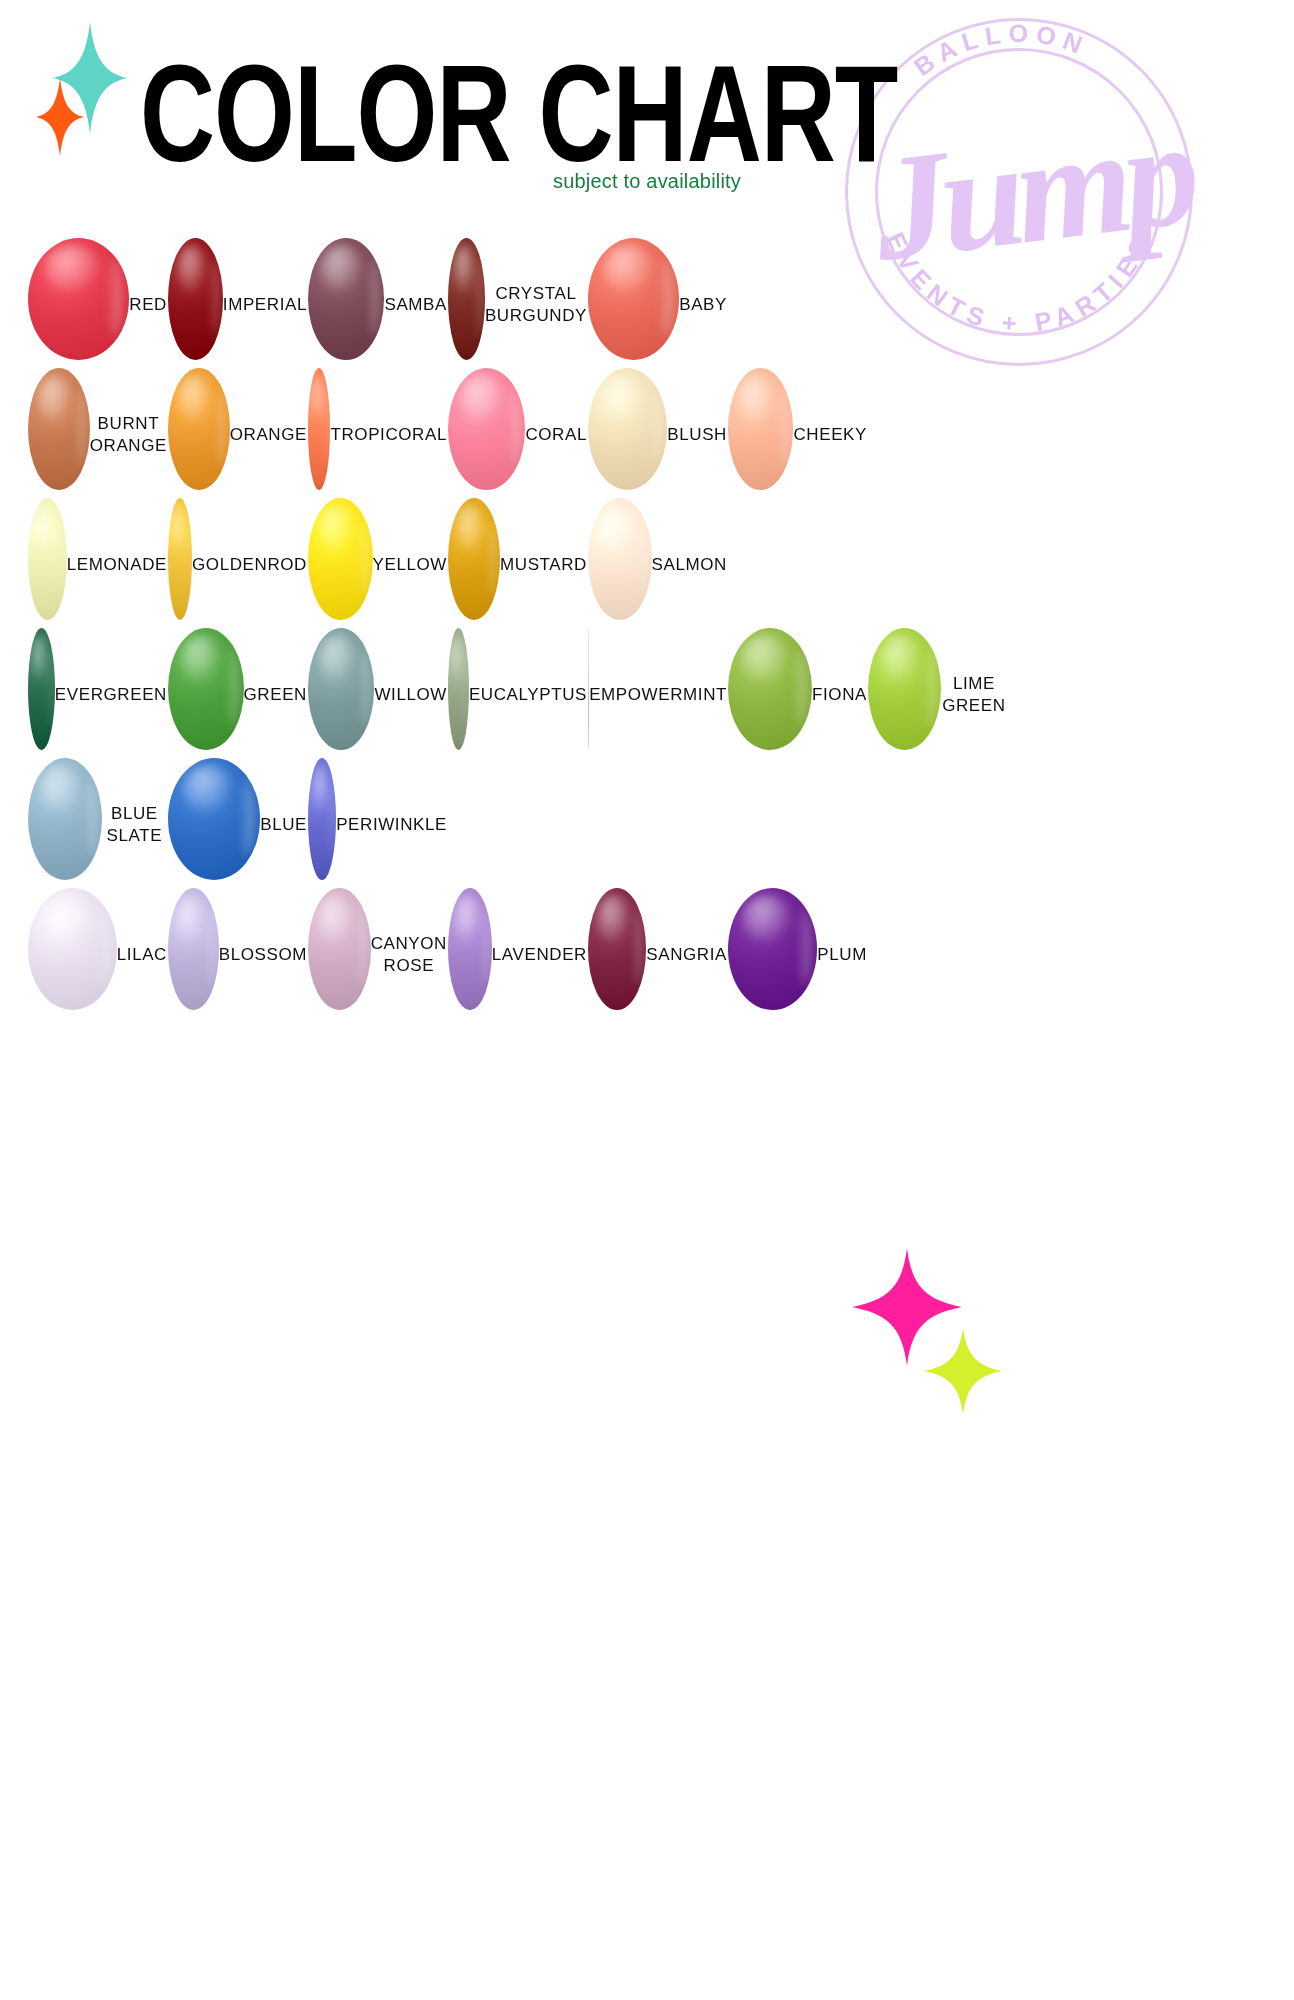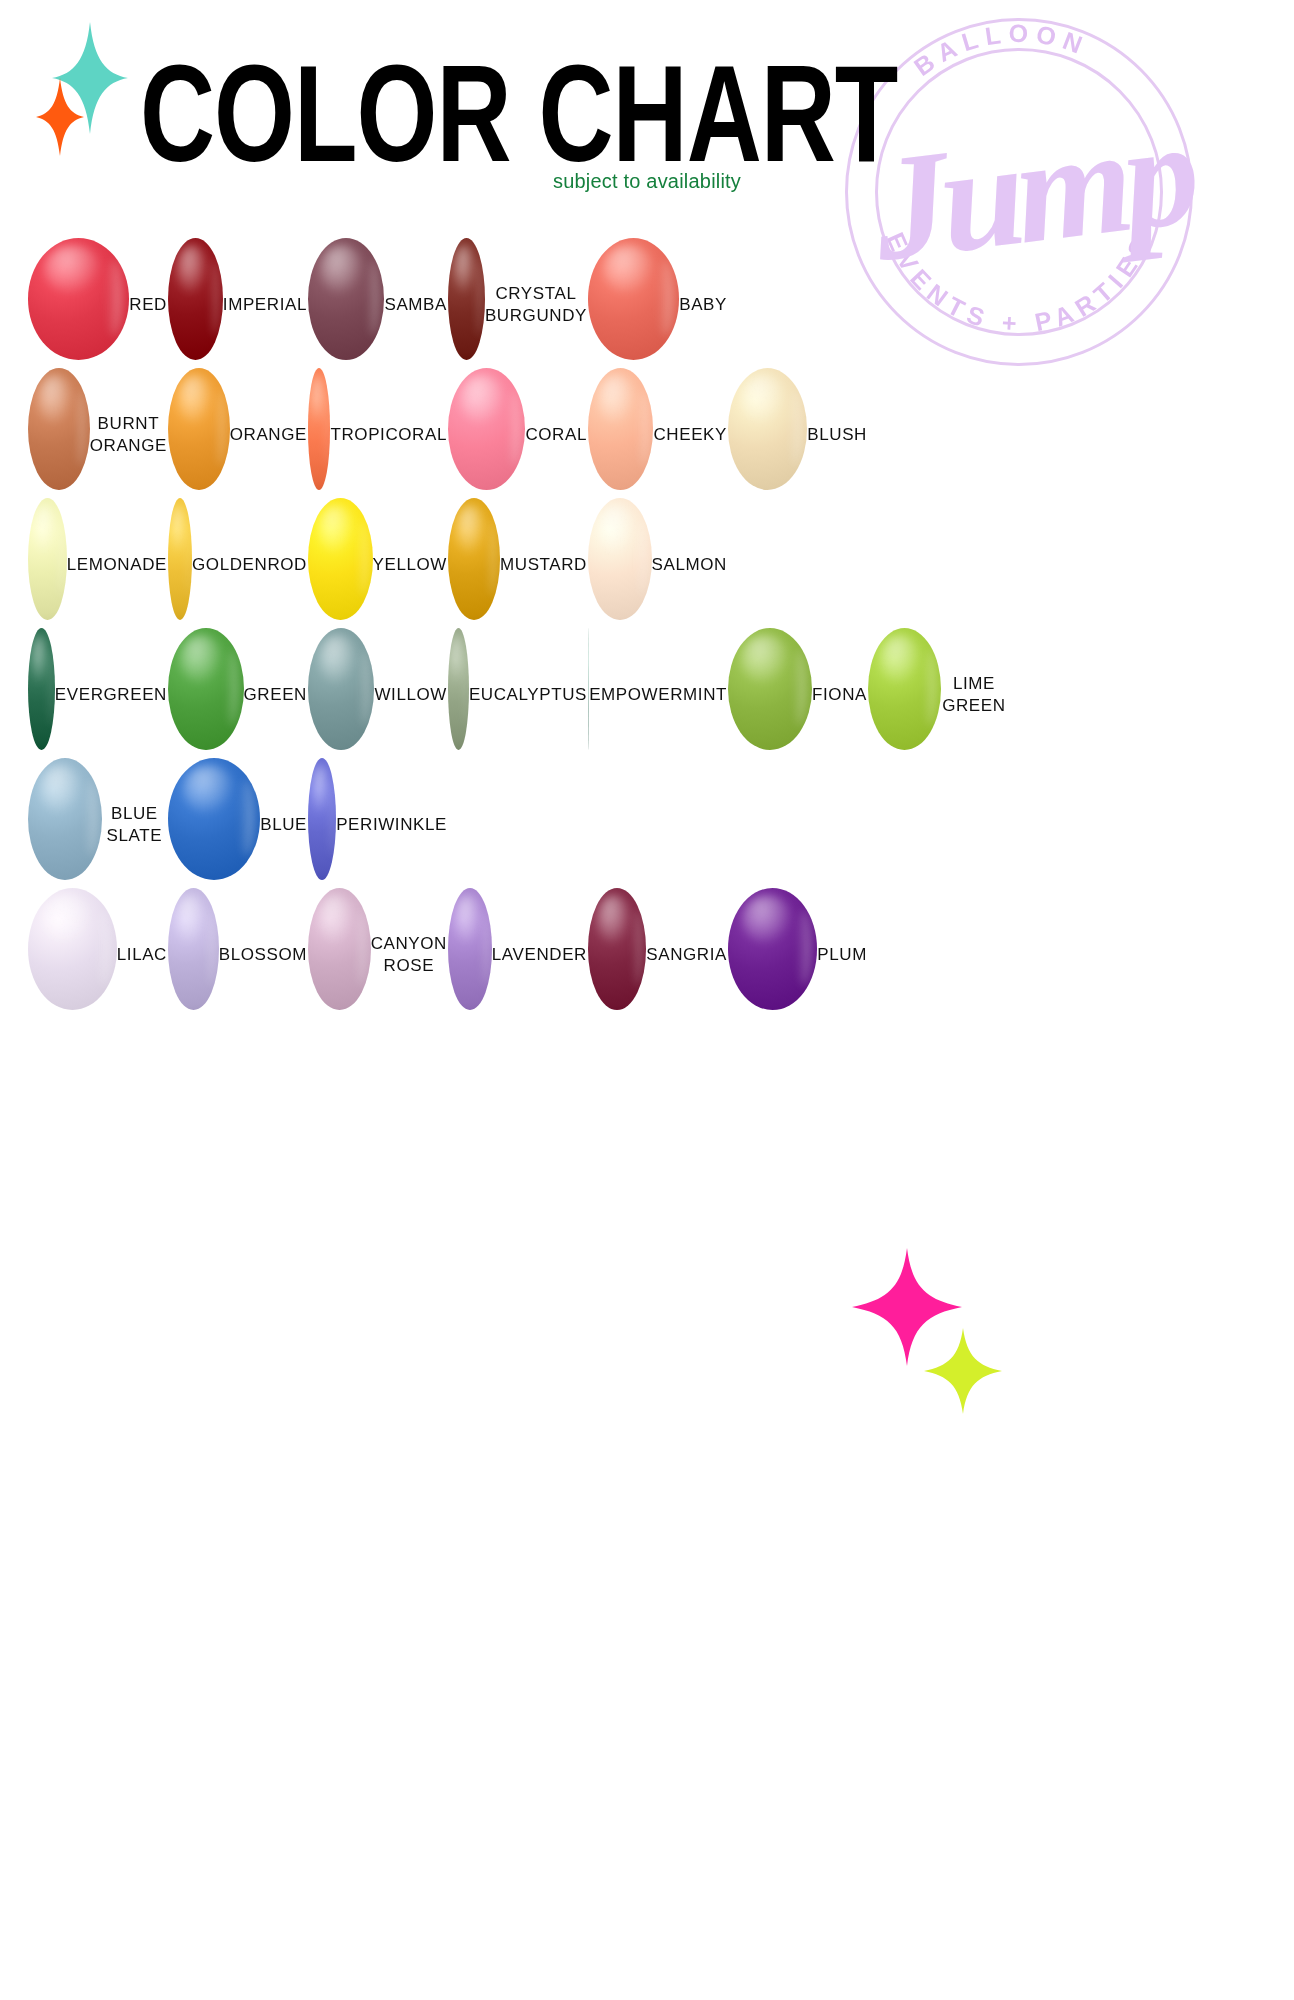--- a/index.html
+++ b/index.html
@@ -222,26 +222,26 @@
         </div>
         <div class="cell">
           <div class="swatch" style="background: radial-gradient(circle at 34% 26%, rgb(255, 150, 107) 0%, rgb(250, 122, 79) 46%, rgb(234, 106, 63) 88%, rgb(224, 96, 53) 100%);"></div>
           <div class="label">TROPICORAL</div>
         </div>
         <div class="cell">
           <div class="swatch" style="background: radial-gradient(circle at 34% 26%, rgb(255, 157, 181) 0%, rgb(250, 129, 153) 46%, rgb(234, 113, 137) 88%, rgb(224, 103, 127) 100%);"></div>
           <div class="label">CORAL</div>
         </div>
         <div class="cell">
+          <div class="swatch" style="background: radial-gradient(circle at 34% 26%, rgb(255, 248, 208) 0%, rgb(240, 220, 180) 46%, rgb(224, 204, 164) 88%, rgb(214, 194, 154) 100%);"></div>
+          <div class="label">BLUSH</div>
+        </div>
+        <div class="cell">
           <div class="swatch" style="background: radial-gradient(circle at 34% 26%, rgb(255, 207, 176) 0%, rgb(251, 179, 148) 46%, rgb(235, 163, 132) 88%, rgb(225, 153, 122) 100%);"></div>
           <div class="label">CHEEKY</div>
-        </div>
-        <div class="cell">
-          <div class="swatch" style="background: radial-gradient(circle at 34% 26%, rgb(255, 248, 208) 0%, rgb(240, 220, 180) 46%, rgb(224, 204, 164) 88%, rgb(214, 194, 154) 100%);"></div>
-          <div class="label">BLUSH</div>
         </div>
       </div>
       <div class="row">
         <div class="cell">
           <div class="swatch" style="background: radial-gradient(circle at 34% 26%, rgb(255, 255, 203) 0%, rgb(236, 239, 175) 46%, rgb(220, 223, 159) 88%, rgb(210, 213, 149) 100%);"></div>
           <div class="label">LEMONADE</div>
         </div>
         <div class="cell">
           <div class="swatch" style="background: radial-gradient(circle at 34% 26%, rgb(255, 220, 83) 0%, rgb(238, 192, 55) 46%, rgb(222, 176, 39) 88%, rgb(212, 166, 29) 100%);"></div>
           <div class="label">GOLDENROD</div>

